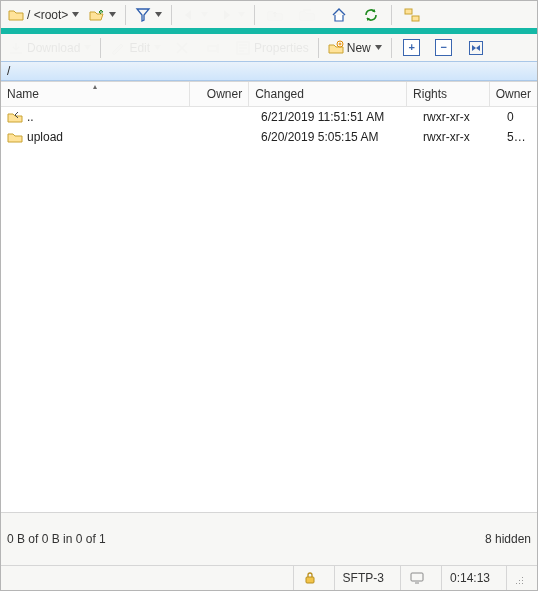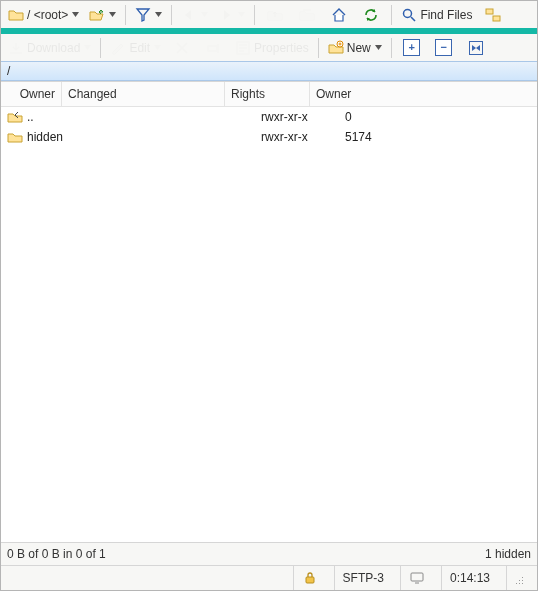--- a/index.html
+++ b/index.html
@@ -128,21 +128,21 @@
   .cell.chg  { width:150px; }
   .cell.rights{ width:72px; }
   .cell.owner{ flex:1; }
 
   
   .status {
     height: 20px;
     border-top: 1px solid #d6d6d6;
     background:#f7f7f5;
     display:flex; align-items:center;
-    padding: 1px 6px;
+    padding: 16px 6px;
     justify-content:space-between;
     color:#333;
   }
   .footer {
     height: 24px;
     border-top: 1px solid #d6d6d6;
     background:#f7f7f5;
     display:flex; align-items:center;
     justify-content:flex-start;
     gap:8px;
@@ -277,29 +277,20 @@
       <span class="icon">
         <svg viewBox="0 0 16 16">
             <path d="M3 8a5 5 0 0 1 9-3M13 8a5 5 0 0 1-9 3" fill="none" stroke="#1f8a1f" stroke-width="1.6"></path>
             <path d="M12 2v3h-3M4 14v-3h3" fill="#1f8a1f"></path>
           </svg>
       </span>
     </div>
 
     <div class="sep"></div>
 
-    <div class="tbtn">
-      <span class="icon">
-        <svg viewBox="0 0 16 16">
-            <circle cx="6.5" cy="6.5" r="4" fill="none" stroke="#2f5fae" stroke-width="1.5"></circle>
-            <path d="m10 10 4 4" stroke="#2f5fae" stroke-width="1.6"></path>
-          </svg>
-      </span>
-      <span class="lbl">Find Files</span>
-    </div>
 
     <div class="tbtn">
       <span class="icon">
         <svg viewBox="0 0 16 16">
             <rect x="1" y="2" width="7" height="5" fill="#ffe39a" stroke="#caa332"></rect>
             <rect x="8" y="9" width="7" height="5" fill="#ffe39a" stroke="#caa332"></rect>
           </svg>
       </span>
     </div>
   </div>
@@ -400,20 +391,24 @@
       </span>
     </div>
   </div>
 
   <div class="pathbar">
     <span>/</span>
   </div>
 
   <div class="filepane">
     <div class="cols">
+      <div class="col c-name">
+        <span>Name</span>
+        <span class="sort">▴</span>
+      </div>
       <div class="col c-size">
           <span>Owner</span>
         </div>
       <div class="col c-chg">
           <span>Changed</span>
         </div>
       <div class="col c-rights">
           <span>Rights</span>
         </div>
       <div class="col c-owner">
@@ -426,43 +421,45 @@
         <div class="cell name">
           <span class="icon">
             <svg viewBox="0 0 16 16">
                 <path d="M1 5h5l2 2h7v6H1z" fill="#ffe39a" stroke="#caa332"></path>
                 <path d="M11 3 8 6l3 3" stroke="#4a4a4a" fill="none"></path>
               </svg>
           </span>
           <span>..</span>
         </div>
         <div class="cell size"></div>
+        <div class="cell chg">6/21/2019 11:51:51 AM</div>
         <div class="cell rights">rwxr-xr-x</div>
         <div class="cell owner">0</div>
       </div>
 
       <div class="row">
         <div class="cell name">
           <span class="icon">
             <svg viewBox="0 0 16 16">
                 <path d="M1 5h5l2 2h7v6H1z" fill="#ffe39a" stroke="#caa332"></path>
               </svg>
           </span>
-          <span>hidden</span>
+          <span>upload</span>
         </div>
         <div class="cell size"></div>
+        <div class="cell chg">6/20/2019 5:05:15 AM</div>
         <div class="cell rights">rwxr-xr-x</div>
         <div class="cell owner">5174</div>
       </div>
     </div>
   </div>
 
   <div class="status">
     <span>0 B of 0 B in 0 of 1</span>
-    <span>1 hidden</span>
+    <span>8 hidden</span>
   </div>
 
   <div class="footer">
     <div class="foot-cell" style="flex:1;border-left:none"></div>
     <div class="foot-cell">
       <span class="icon">
         <svg viewBox="0 0 16 16">
             <rect x="4" y="7" width="8" height="6" rx="1" fill="#f2c44a" stroke="#b98f1e"></rect>
             <path d="M6 7V5a2 2 0 0 1 4 0v2" fill="none" stroke="#b98f1e" stroke-width="1.3"></path>
           </svg>

